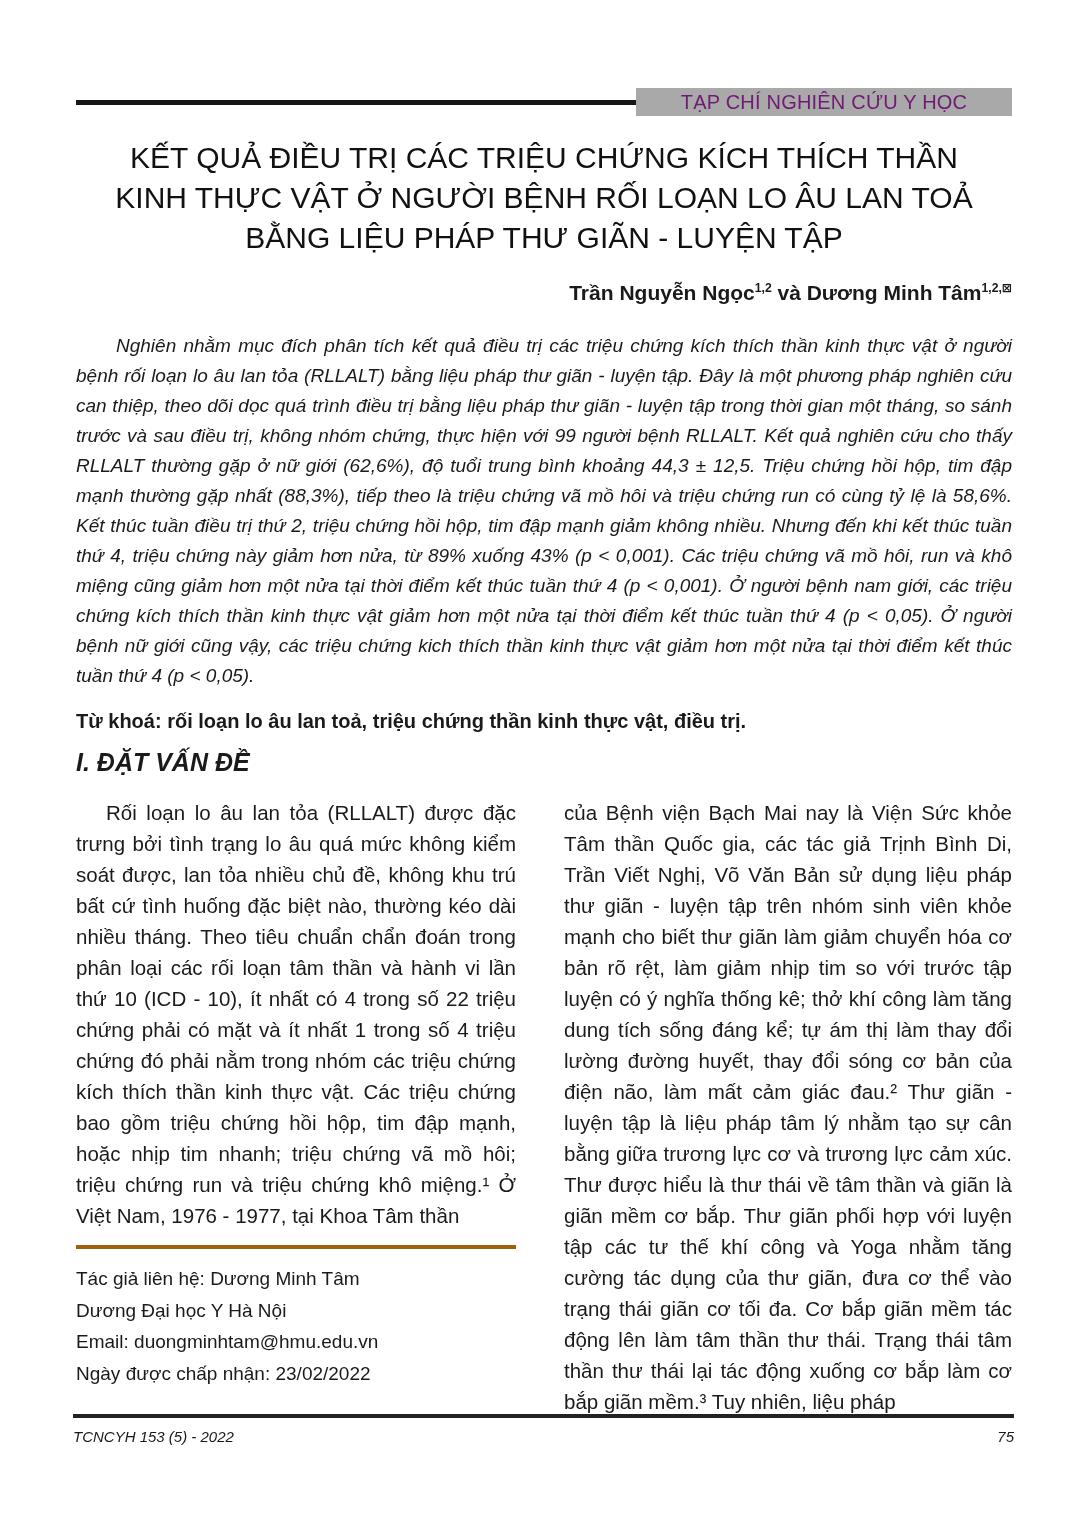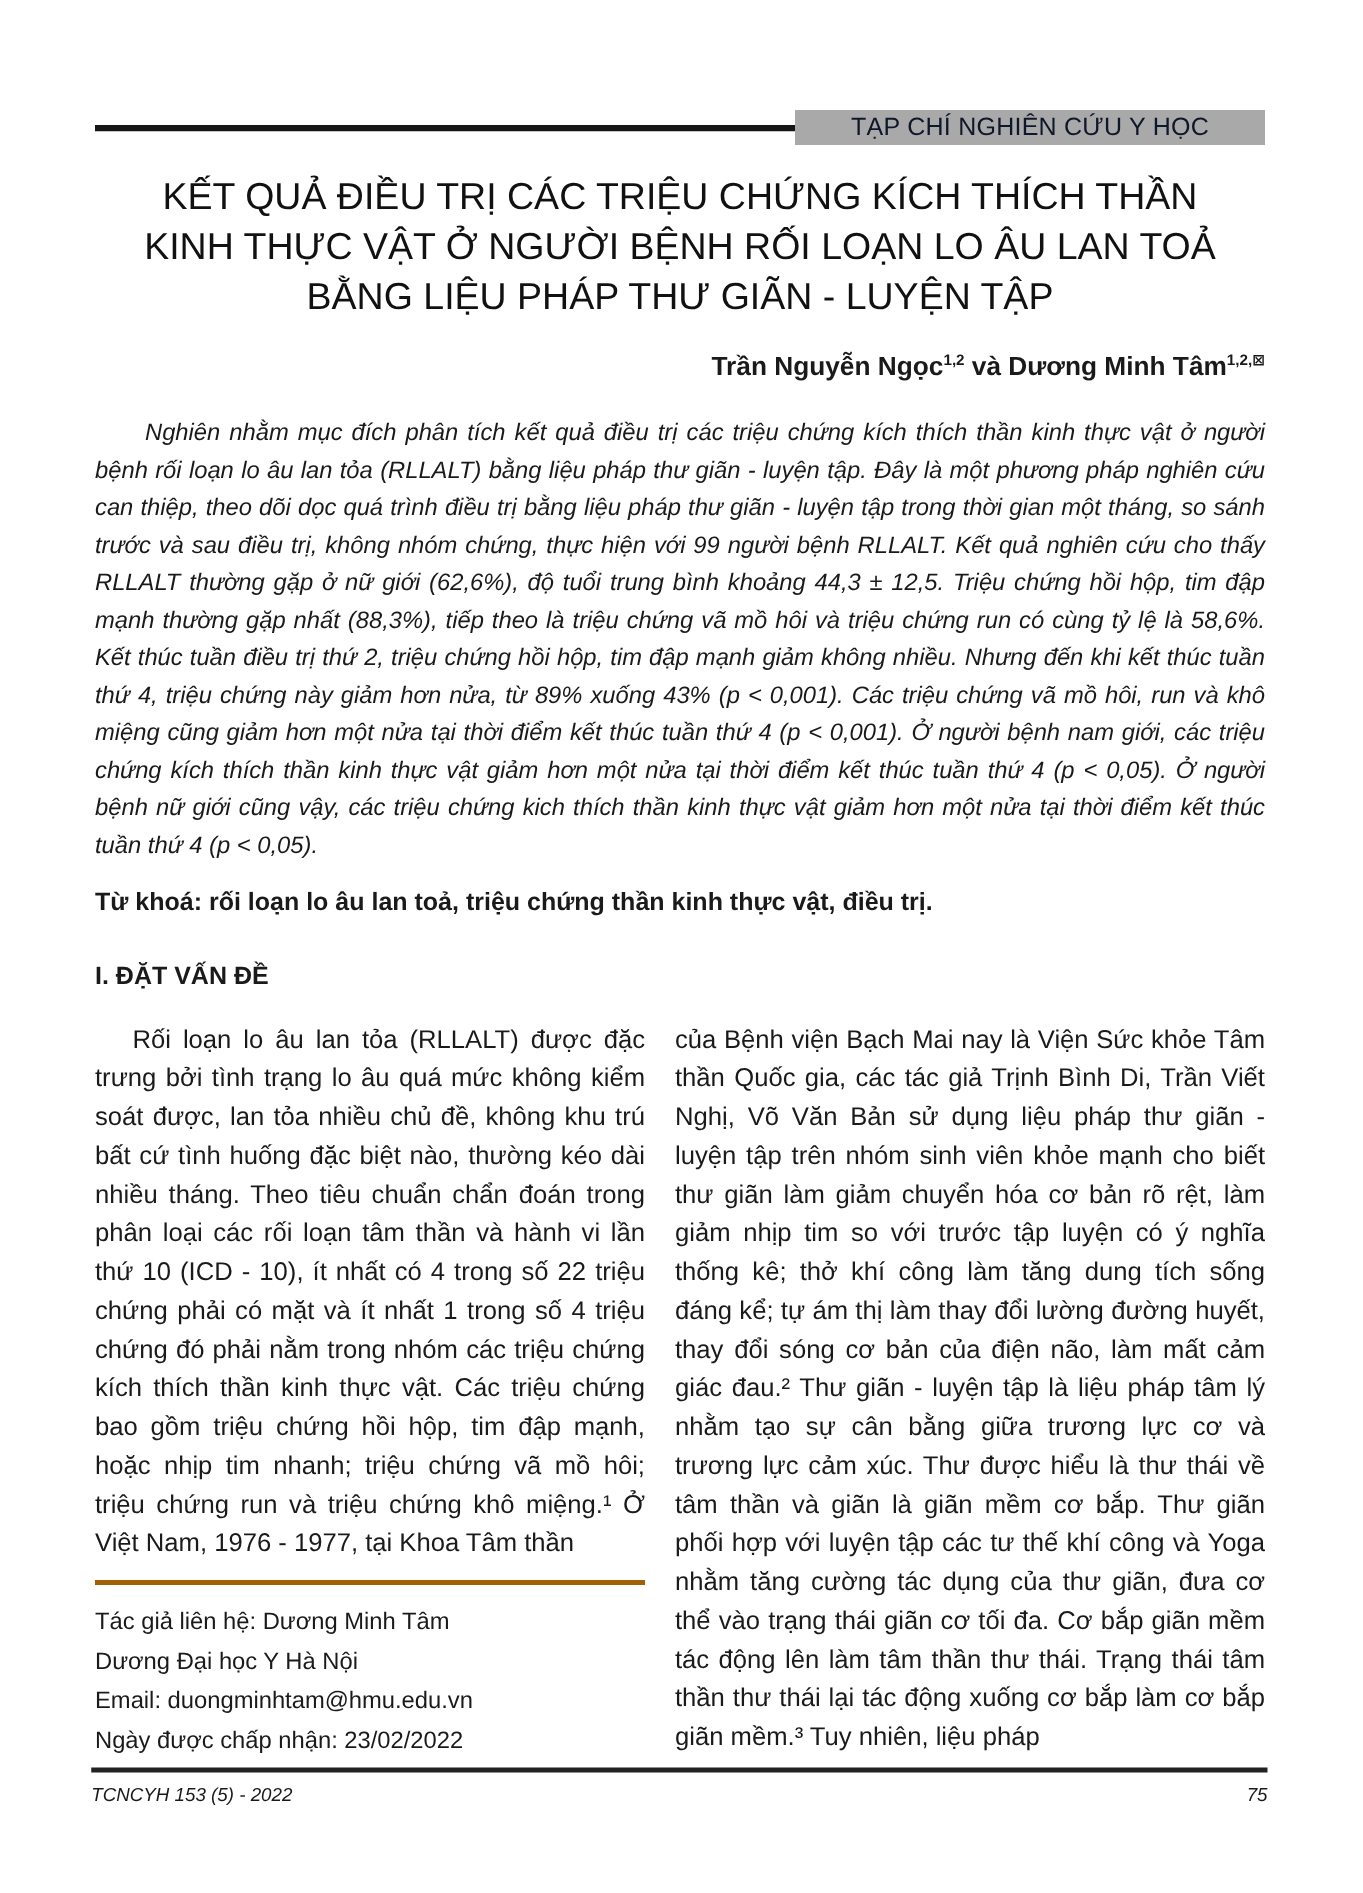--- a/index.html
+++ b/index.html
@@ -18,21 +18,21 @@
     margin-top:88px;
     display:flex;align-items:center;
   }
   .header-rule{
     flex:1 1 auto;height:5px;background:#161616;
   }
   .header-box{
     flex:0 0 auto;width:376px;height:28px;
     display:flex;align-items:center;justify-content:center;
     background:#a9a9a9;
-    font-size:20px;letter-spacing:0.2px;color:#0f172a;
+    font-size:20px;letter-spacing:0.2px;color:#701a75;
   }
   
   .title{
     margin-top:22px;
     text-align:center;
     font-weight:normal;
     font-size:30px;line-height:40px;
     color:#111;
   }
   
@@ -56,28 +56,28 @@
     text-align:justify;
     text-indent:40px;
   }
   .keywords{
     margin:16px 0 0 0;
     font-weight:bold;
     font-size:20px;line-height:28px;
   }
   
   .section-heading{
-    margin:30px 0 0 0;
+    margin:12px 0 0 0;
     font-weight:bold;
-    font-size:20px;line-height:30px;
+    font-size:25px;line-height:30px;font-style:italic;
   }
   .columns{
     margin-top:20px;
     display:flex;
-    gap:24px;
+    gap:48px;
   }
   .col-left{flex:0 0 440px;width:440px;}
   .col-right{flex:1 1 auto;}
   .body-text{
     margin:0;
     font-size:20.5px;line-height:31px;
     text-align:justify;
   }
   .body-text.indent{text-indent:30px;}
   

